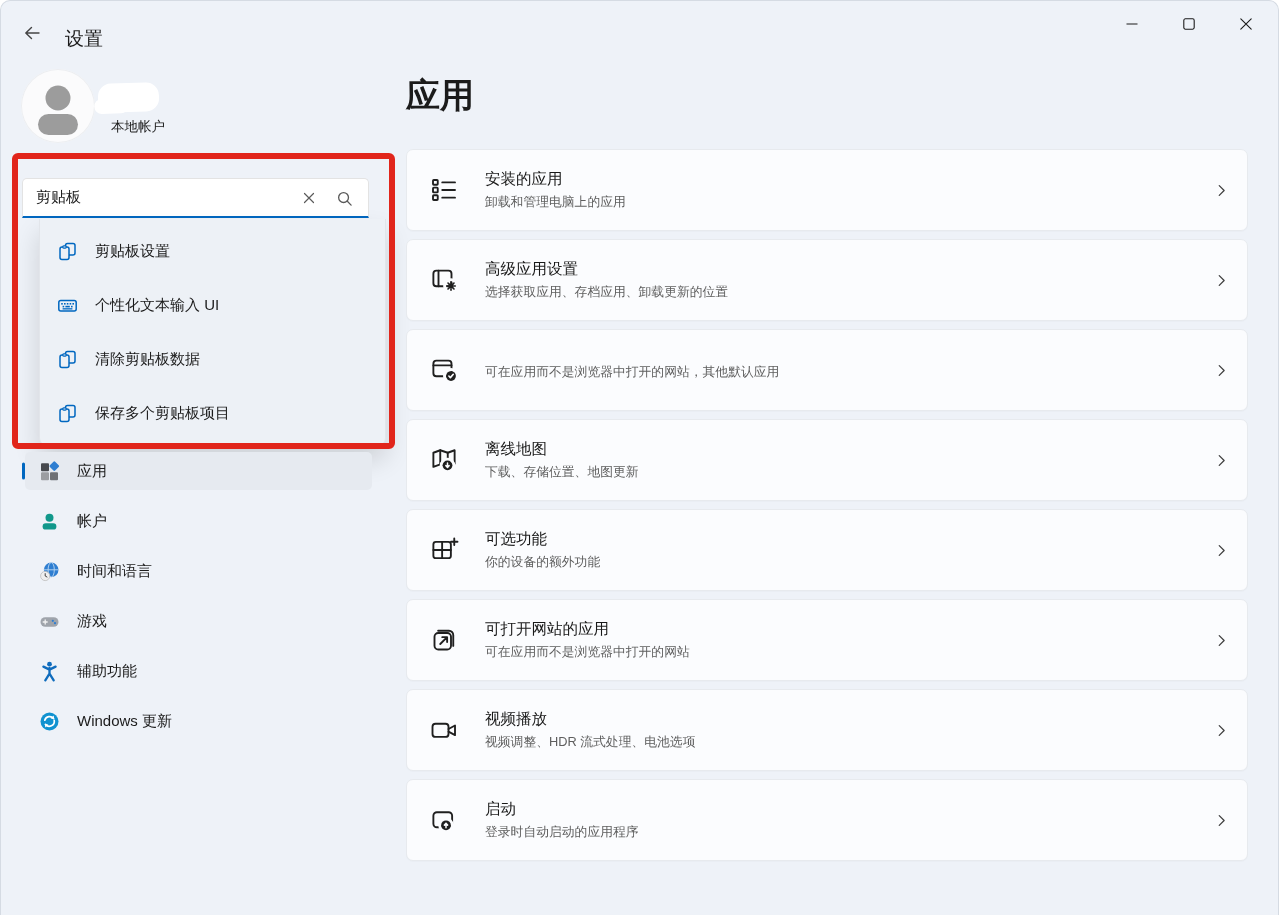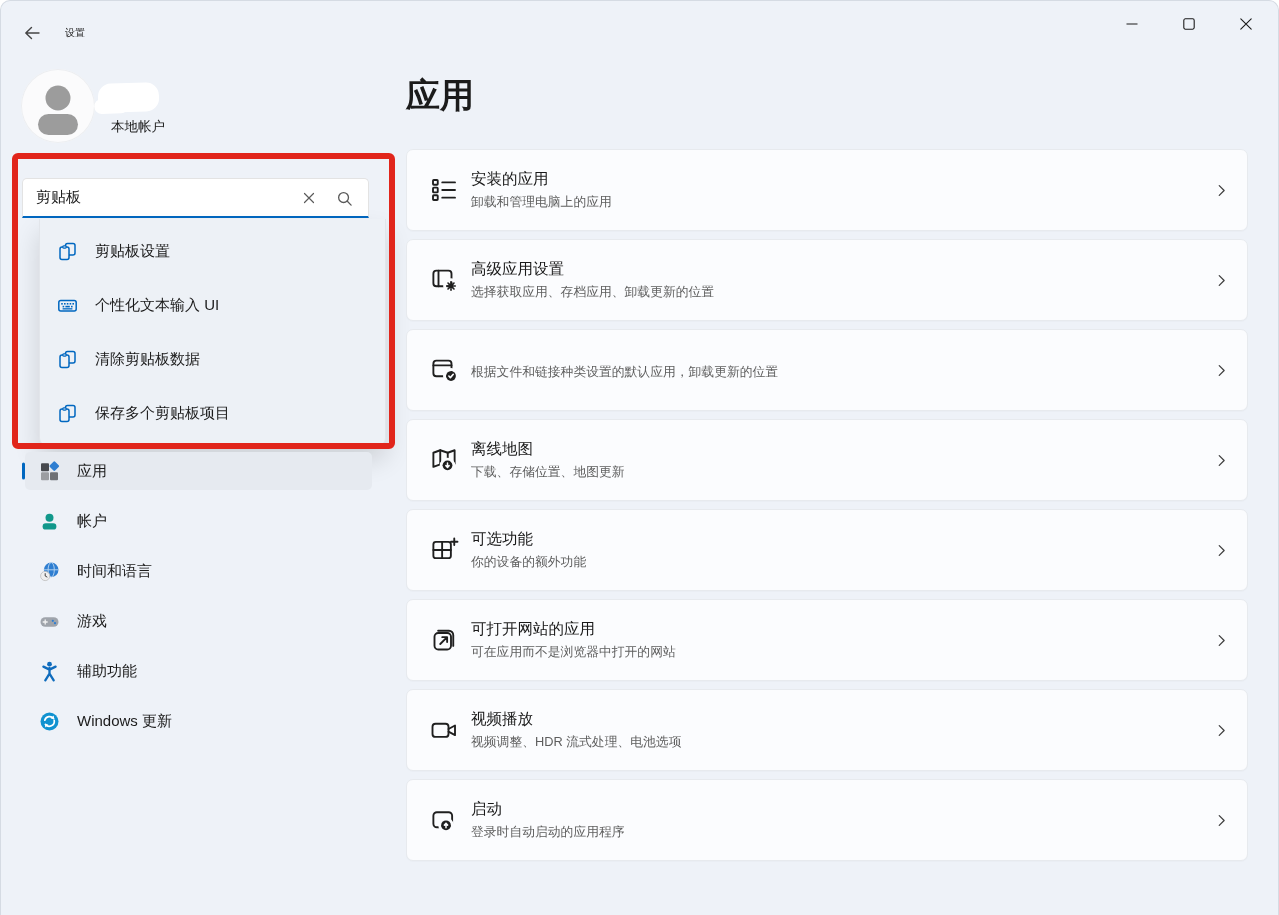--- a/index.html
+++ b/index.html
@@ -16,21 +16,21 @@
     border:1px solid #d5dbe3;border-bottom:none;
     border-radius:10px 10px 0 0;
     box-sizing:border-box;
     overflow:hidden;
   }
   
   .back-button{
     position:absolute;left:16px;top:17px;width:30px;height:30px;
     display:flex;align-items:center;justify-content:center;border-radius:5px;cursor:pointer;
   }
-  .app-title{position:absolute;left:64px;top:25px;font-size:10px;}
+  .app-title{position:absolute;left:64px;top:25px;font-size:19px;}
   .caption-buttons{position:absolute;top:6px;right:10px;display:flex;gap:12px;}
   .caption-btn{width:45px;height:34px;display:flex;align-items:center;justify-content:center;cursor:pointer;}
   
   .avatar{
     position:absolute;left:20px;top:68px;width:74px;height:74px;border-radius:50%;
     background:#fbfbfc;box-shadow:inset 0 0 0 1px #eceef1;
     display:flex;align-items:center;justify-content:center;
   }
   .redaction-blob{
     position:absolute;left:97px;top:82px;width:61px;height:29px;background:#ffffff;
@@ -91,21 +91,21 @@
   
   .page-title{position:absolute;left:405px;top:72px;font-size:34px;font-weight:600;}
   .cards{position:absolute;left:405px;top:148px;width:842px;}
   .card{
     height:82px;margin-bottom:8px;box-sizing:border-box;
     background:#fbfcfe;border:1px solid #e7eaee;border-radius:7px;
     display:flex;align-items:center;padding:0 18px 0 22px;cursor:pointer;
     box-shadow:0 1px 1px rgba(0,0,0,.02);
   }
   .card-icon{width:30px;height:30px;flex:0 0 30px;display:flex;color:#1f1f1f;}
-  .card-text{margin-left:12px;display:flex;flex-direction:column;}
+  .card-text{margin-left:26px;display:flex;flex-direction:column;}
   .card-title{font-size:15.5px;color:#191919;}
   .card-subtitle{font-size:12.8px;color:#5e5e5e;margin-top:4px;}
   .card-chevron{margin-left:auto;width:15px;height:15px;display:flex;color:#3f3f3f;}
   svg{display:block;}
 </style>
 </head>
 <body>
 
 <div class="window" style="background: rgb(238, 242, 248);">
 
@@ -341,21 +341,21 @@
         <span class="card-icon">
           <svg width="30" height="30" viewBox="0 0 24 24" stroke="currentColor" fill="none" stroke-width="1.5" stroke-linecap="round">
             <rect x="3.5" y="4.5" width="14.5" height="12.5" rx="2.4"></rect>
             <path d="M3.5 8.3 H18"></path>
             <circle cx="17.6" cy="16.8" r="5.2" stroke="#fbfcfe" stroke-width="2.4"></circle>
             <circle cx="17.6" cy="16.8" r="3.9" fill="currentColor" stroke="none"></circle>
             <path d="M15.9 16.8 l1.2 1.3 L19.4 15.4" stroke="#fbfcfe" stroke-width="1.3" stroke-linejoin="round"></path>
           </svg>
         </span>
         <div class="card-text">
-          <div class="card-subtitle">根据文件和链接种类设置的默认应用，卸载更新的位置</div>
+          <div class="card-subtitle">可在应用而不是浏览器中打开的网站，其他默认应用</div>
         </div>
         <span class="card-chevron">
           <svg width="15" height="15" viewBox="0 0 20 20" stroke="currentColor" fill="none" stroke-width="1.7" stroke-linecap="round" stroke-linejoin="round">
             <path d="M7 3.5 L13.5 10 L7 16.5"></path>
           </svg>
         </span>
       </div>
       <div class="card">
         <span class="card-icon">
           <svg width="30" height="30" viewBox="0 0 24 24" stroke="currentColor" fill="none" stroke-width="1.5" stroke-linecap="round" stroke-linejoin="round">

